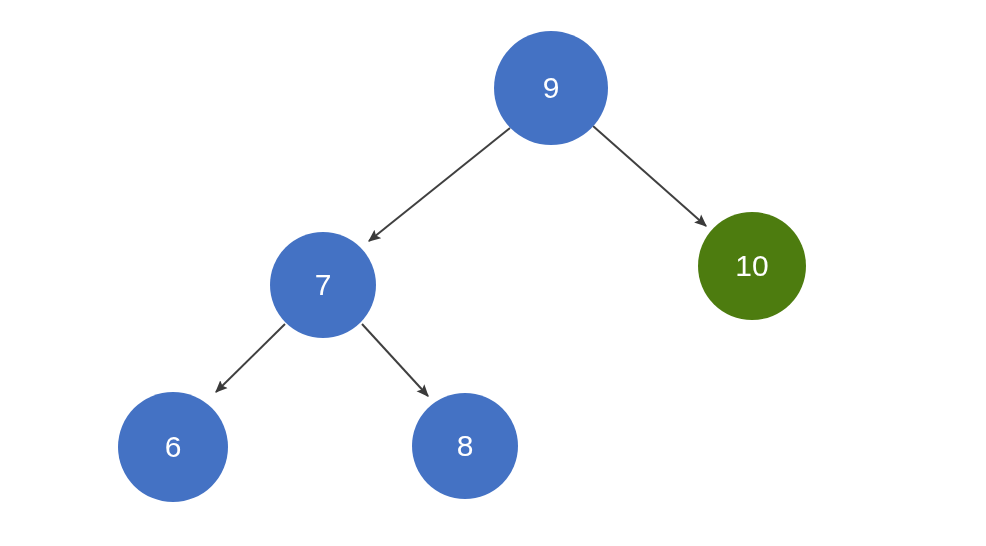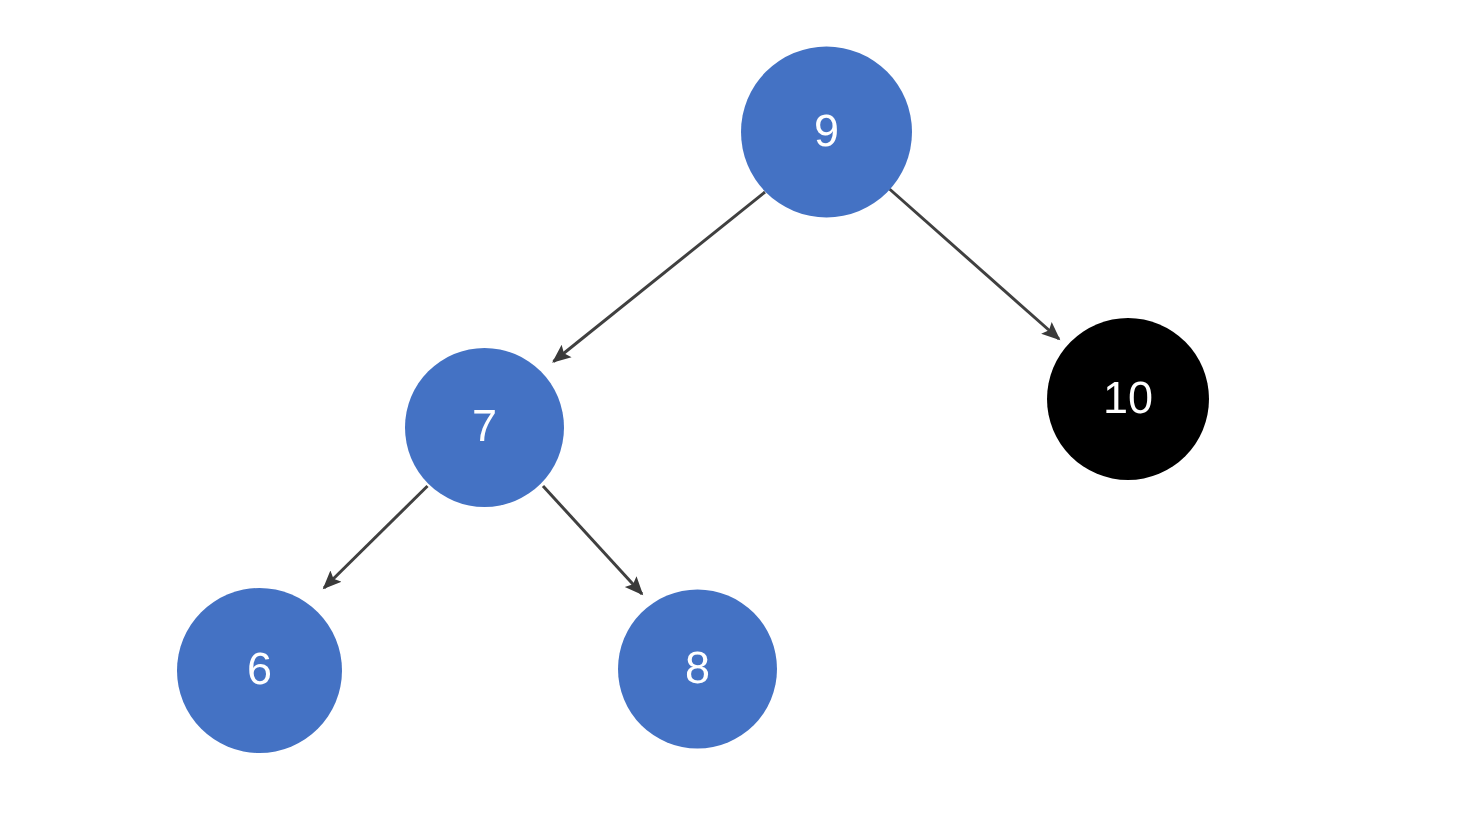--- a/index.html
+++ b/index.html
@@ -62,21 +62,21 @@
       </g>
   </svg>
 
   <div id="nodes-group">
       <div class="tree-node" style="left: 494px; top: 31px; width: 114px; height: 114px; background: rgb(68, 114, 196);">
         <span class="node-label" style="color: rgb(255, 255, 255); font-size: 30px;">9</span>
       </div>
       <div class="tree-node" style="left: 270px; top: 232px; width: 106px; height: 106px; background: rgb(68, 114, 196);">
         <span class="node-label" style="color: rgb(255, 255, 255); font-size: 30px;">7</span>
       </div>
-      <div class="tree-node" style="left: 698px; top: 212px; width: 108px; height: 108px; background: #000000;">
+      <div class="tree-node" style="left: 698px; top: 212px; width: 108px; height: 108px; background: #4d7c0f;">
         <span class="node-label" style="color: rgb(255, 255, 255); font-size: 30px;">10</span>
       </div>
       <div class="tree-node" style="left: 118px; top: 392px; width: 110px; height: 110px; background: rgb(68, 114, 196);">
         <span class="node-label" style="color: rgb(255, 255, 255); font-size: 30px;">6</span>
       </div>
       <div class="tree-node" style="left: 412px; top: 393px; width: 106px; height: 106px; background: rgb(68, 114, 196);">
         <span class="node-label" style="color: rgb(255, 255, 255); font-size: 30px;">8</span>
       </div>
     </div>
 

